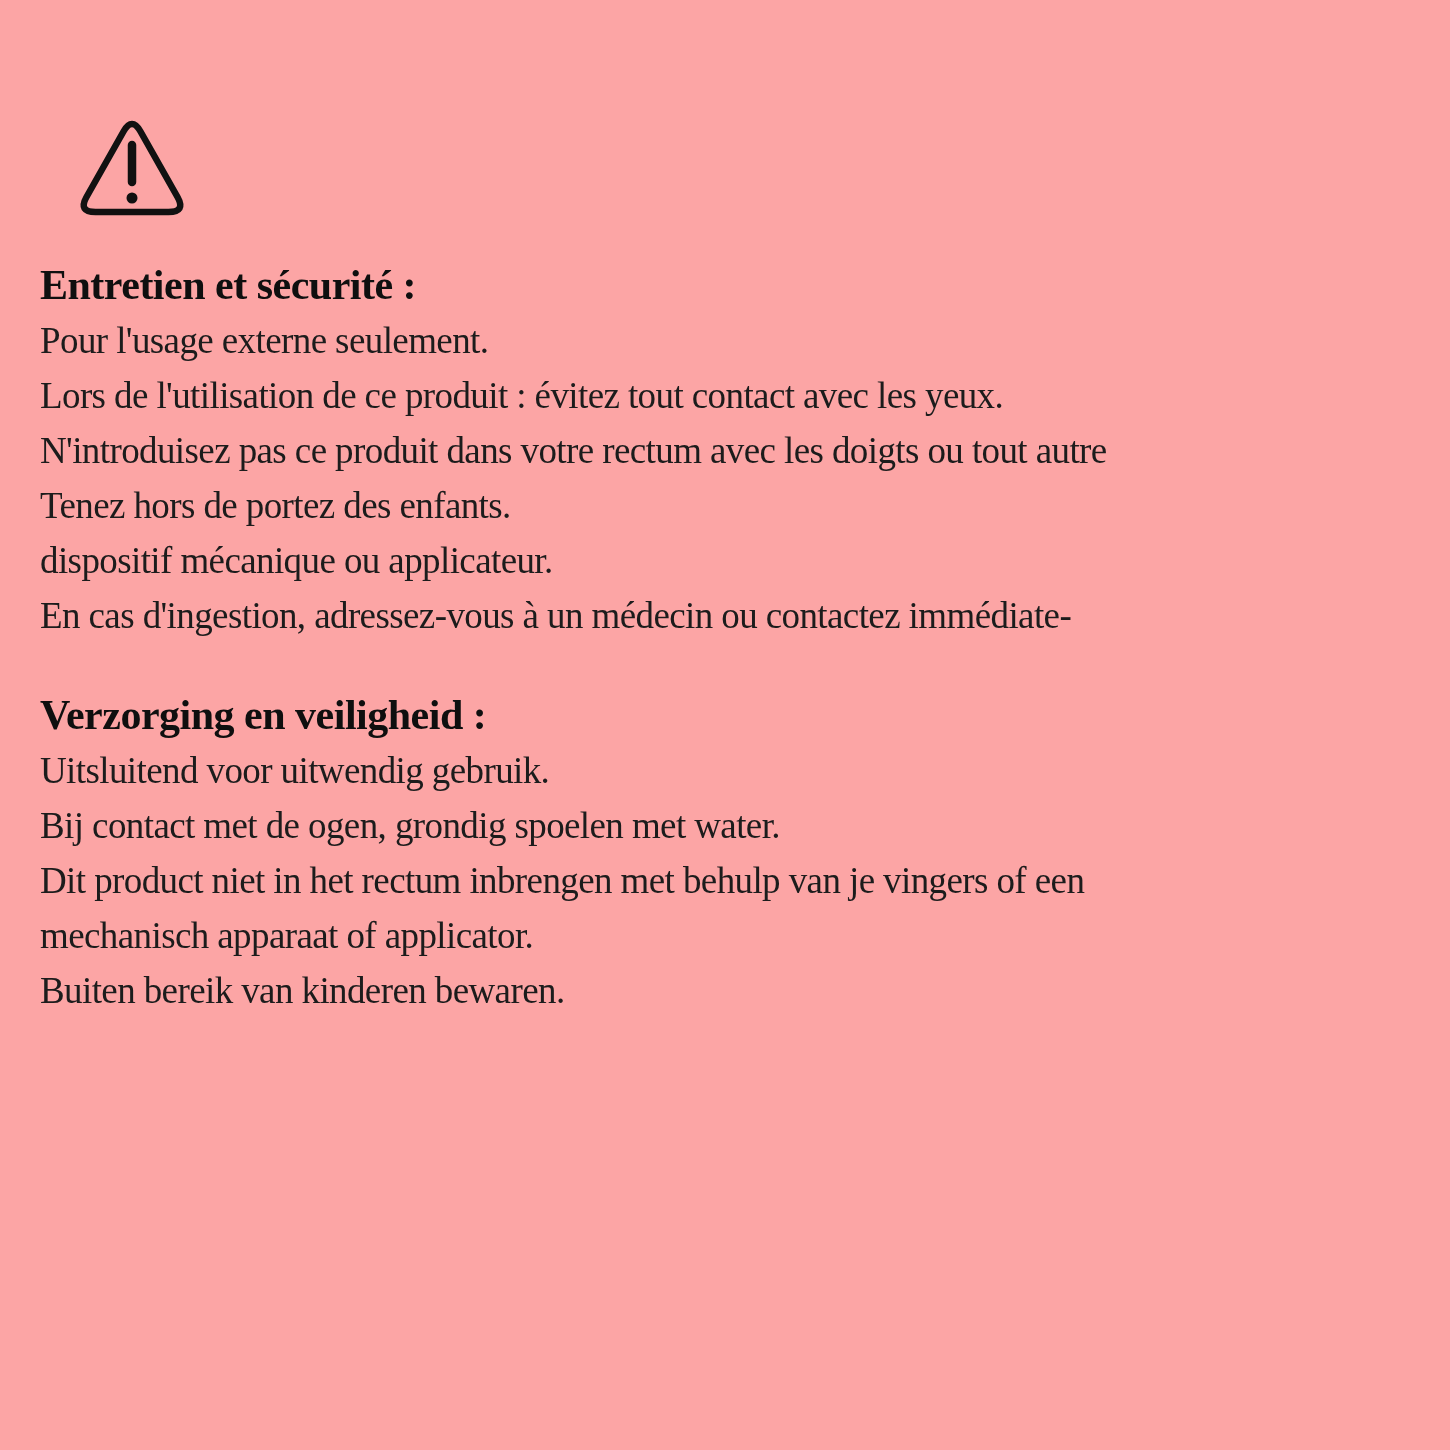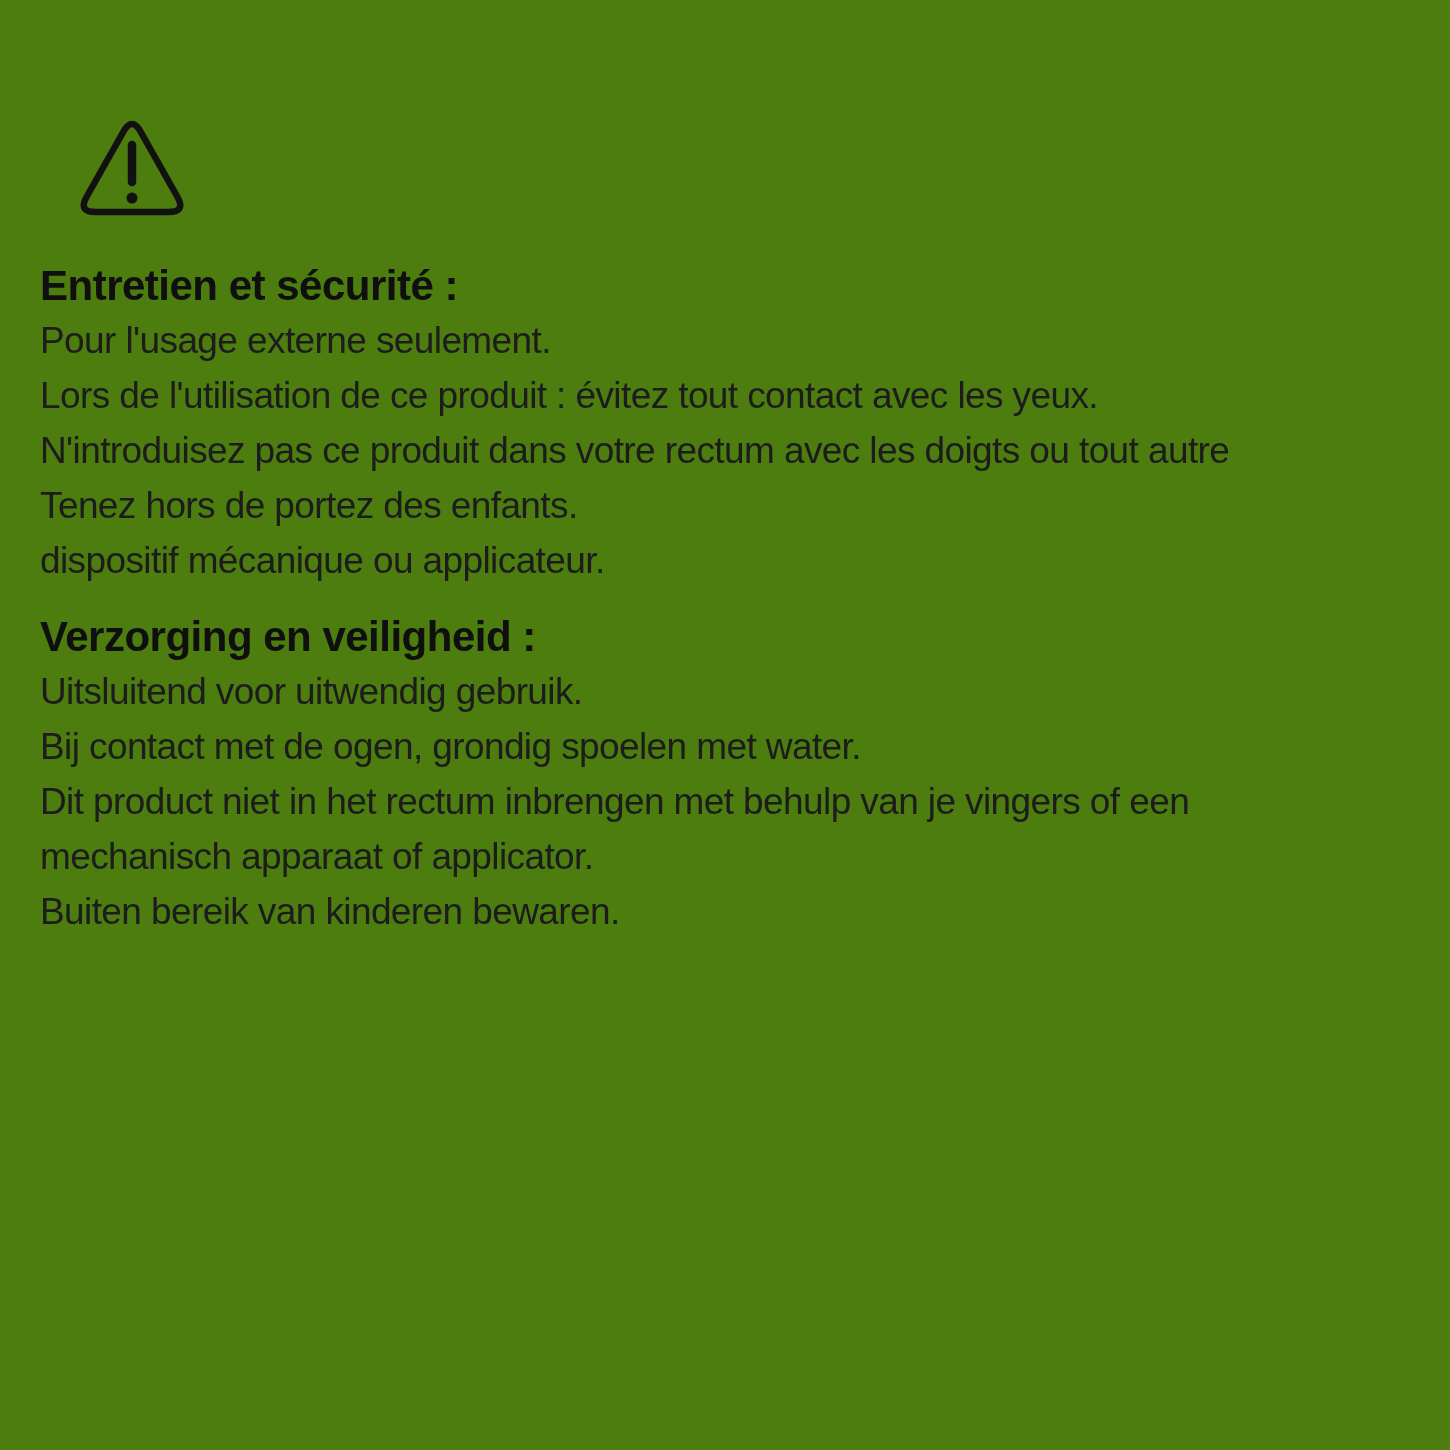--- a/index.html
+++ b/index.html
@@ -4,23 +4,23 @@
 <style>
   html, body {
     margin: 0;
     padding: 0;
     background: #ffffff;
   }
   .page {
     position: relative;
     width: 1450px;
     height: 1450px;
-    background: #4d7c0f;
+    background: #fca5a5;
     overflow: hidden;
-    font-family: Liberation Sans, sans-serif;
+    font-family: Liberation Serif, serif;
     color: #1c1c1c;
   }
   .warning-icon-wrap {
     position: absolute;
     left: 72px;
     top: 110px;
     width: 120px;
     height: 114px;
   }
   .content {
@@ -39,21 +39,21 @@
   }
   .section-body .line {
     font-size: 37px;
     font-weight: 400;
     color: #1c1c1c;
     line-height: 55px;
     letter-spacing: -0.6px;
     white-space: nowrap;
   }
   .section + .section {
-    margin-top: 21px;
+    margin-top: 45px;
   }
 </style>
 </head>
 <body>
 
 <div class="page">
 
   <div class="warning-icon-wrap">
     <svg width="120" height="114" viewBox="0 0 120 112" xmlns="http://www.w3.org/2000/svg" aria-hidden="true">
       <path d="M 51.5 20.5 Q 60 5.5 68.5 20.5 L 105.5 86 Q 114 101 96.5 101 L 23.5 101 Q 6 101 14.5 86 Z" fill="none" stroke="#111111" stroke-width="6.5" stroke-linejoin="round"></path>
@@ -65,20 +65,21 @@
   <div class="content">
 
     <div class="section">
       <div class="section-heading">Entretien et sécurité :</div>
       <div class="section-body">
           <div class="line">Pour l'usage externe seulement.</div>
           <div class="line">Lors de l'utilisation de ce produit : évitez tout contact avec les yeux.</div>
           <div class="line">N'introduisez pas ce produit dans votre rectum avec les doigts ou tout autre</div>
           <div class="line">Tenez hors de portez des enfants.</div>
           <div class="line">dispositif mécanique ou applicateur.</div>
+          <div class="line">En cas d'ingestion, adressez-vous à un médecin ou contactez immédiate-</div>
         </div>
     </div>
 
     <div class="section">
       <div class="section-heading">Verzorging en veiligheid :</div>
       <div class="section-body">
           <div class="line">Uitsluitend voor uitwendig gebruik.</div>
           <div class="line">Bij contact met de ogen, grondig spoelen met water.</div>
           <div class="line">Dit product niet in het rectum inbrengen met behulp van je vingers of een</div>
           <div class="line">mechanisch apparaat of applicator.</div>

